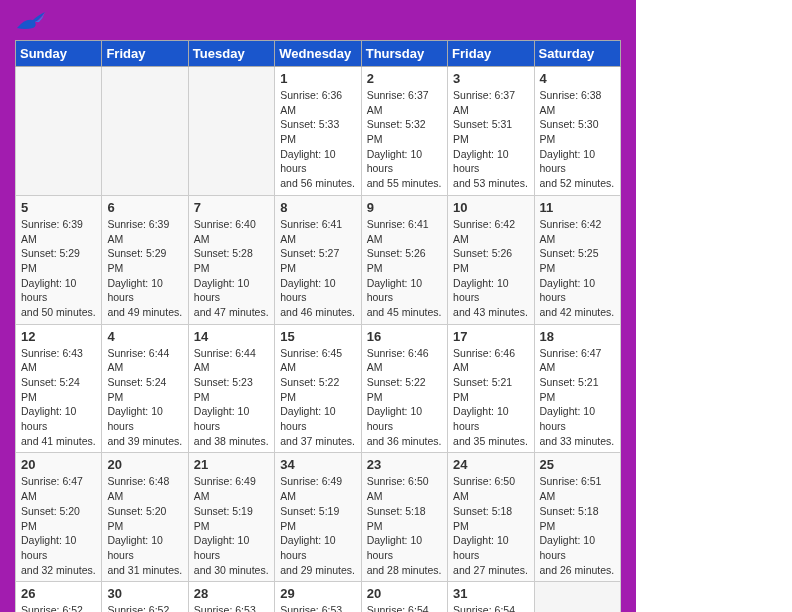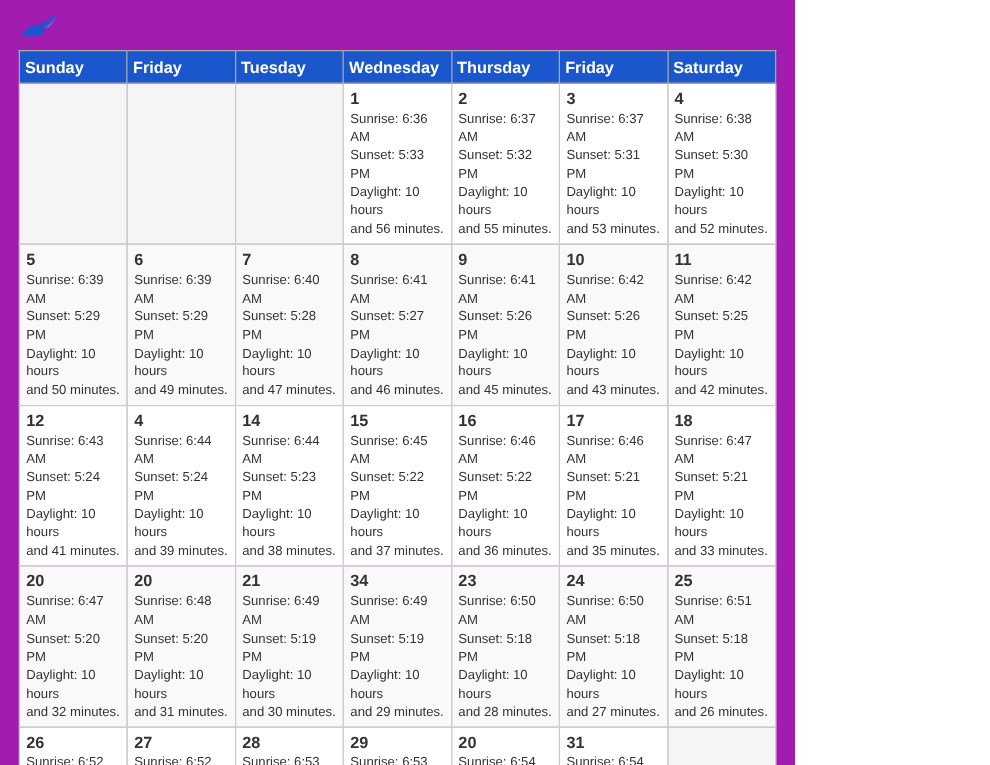--- a/index.html
+++ b/index.html
@@ -242,21 +242,21 @@
             <span class="day-number">25</span>
             <div class="day-info">Sunrise: 6:51 AM<br>Sunset: 5:18 PM<br>Daylight: 10 hours<br>and 26 minutes.</div>
           </td>
         </tr>
         <tr>
           <td>
             <span class="day-number">26</span>
             <div class="day-info">Sunrise: 6:52 AM<br>Sunset: 5:17 PM<br>Daylight: 10 hours<br>and 25 minutes.</div>
           </td>
           <td>
-            <span class="day-number">27</span>
+            <span class="day-number">30</span>
             <div class="day-info">Sunrise: 6:52 AM<br>Sunset: 5:17 PM<br>Daylight: 10 hours<br>and 24 minutes.</div>
           </td>
           <td>
             <span class="day-number">28</span>
             <div class="day-info">Sunrise: 6:53 AM<br>Sunset: 5:17 PM<br>Daylight: 10 hours<br>and 23 minutes.</div>
           </td>
           <td>
             <span class="day-number">29</span>
             <div class="day-info">Sunrise: 6:53 AM<br>Sunset: 5:16 PM<br>Daylight: 10 hours<br>and 23 minutes.</div>
           </td>

